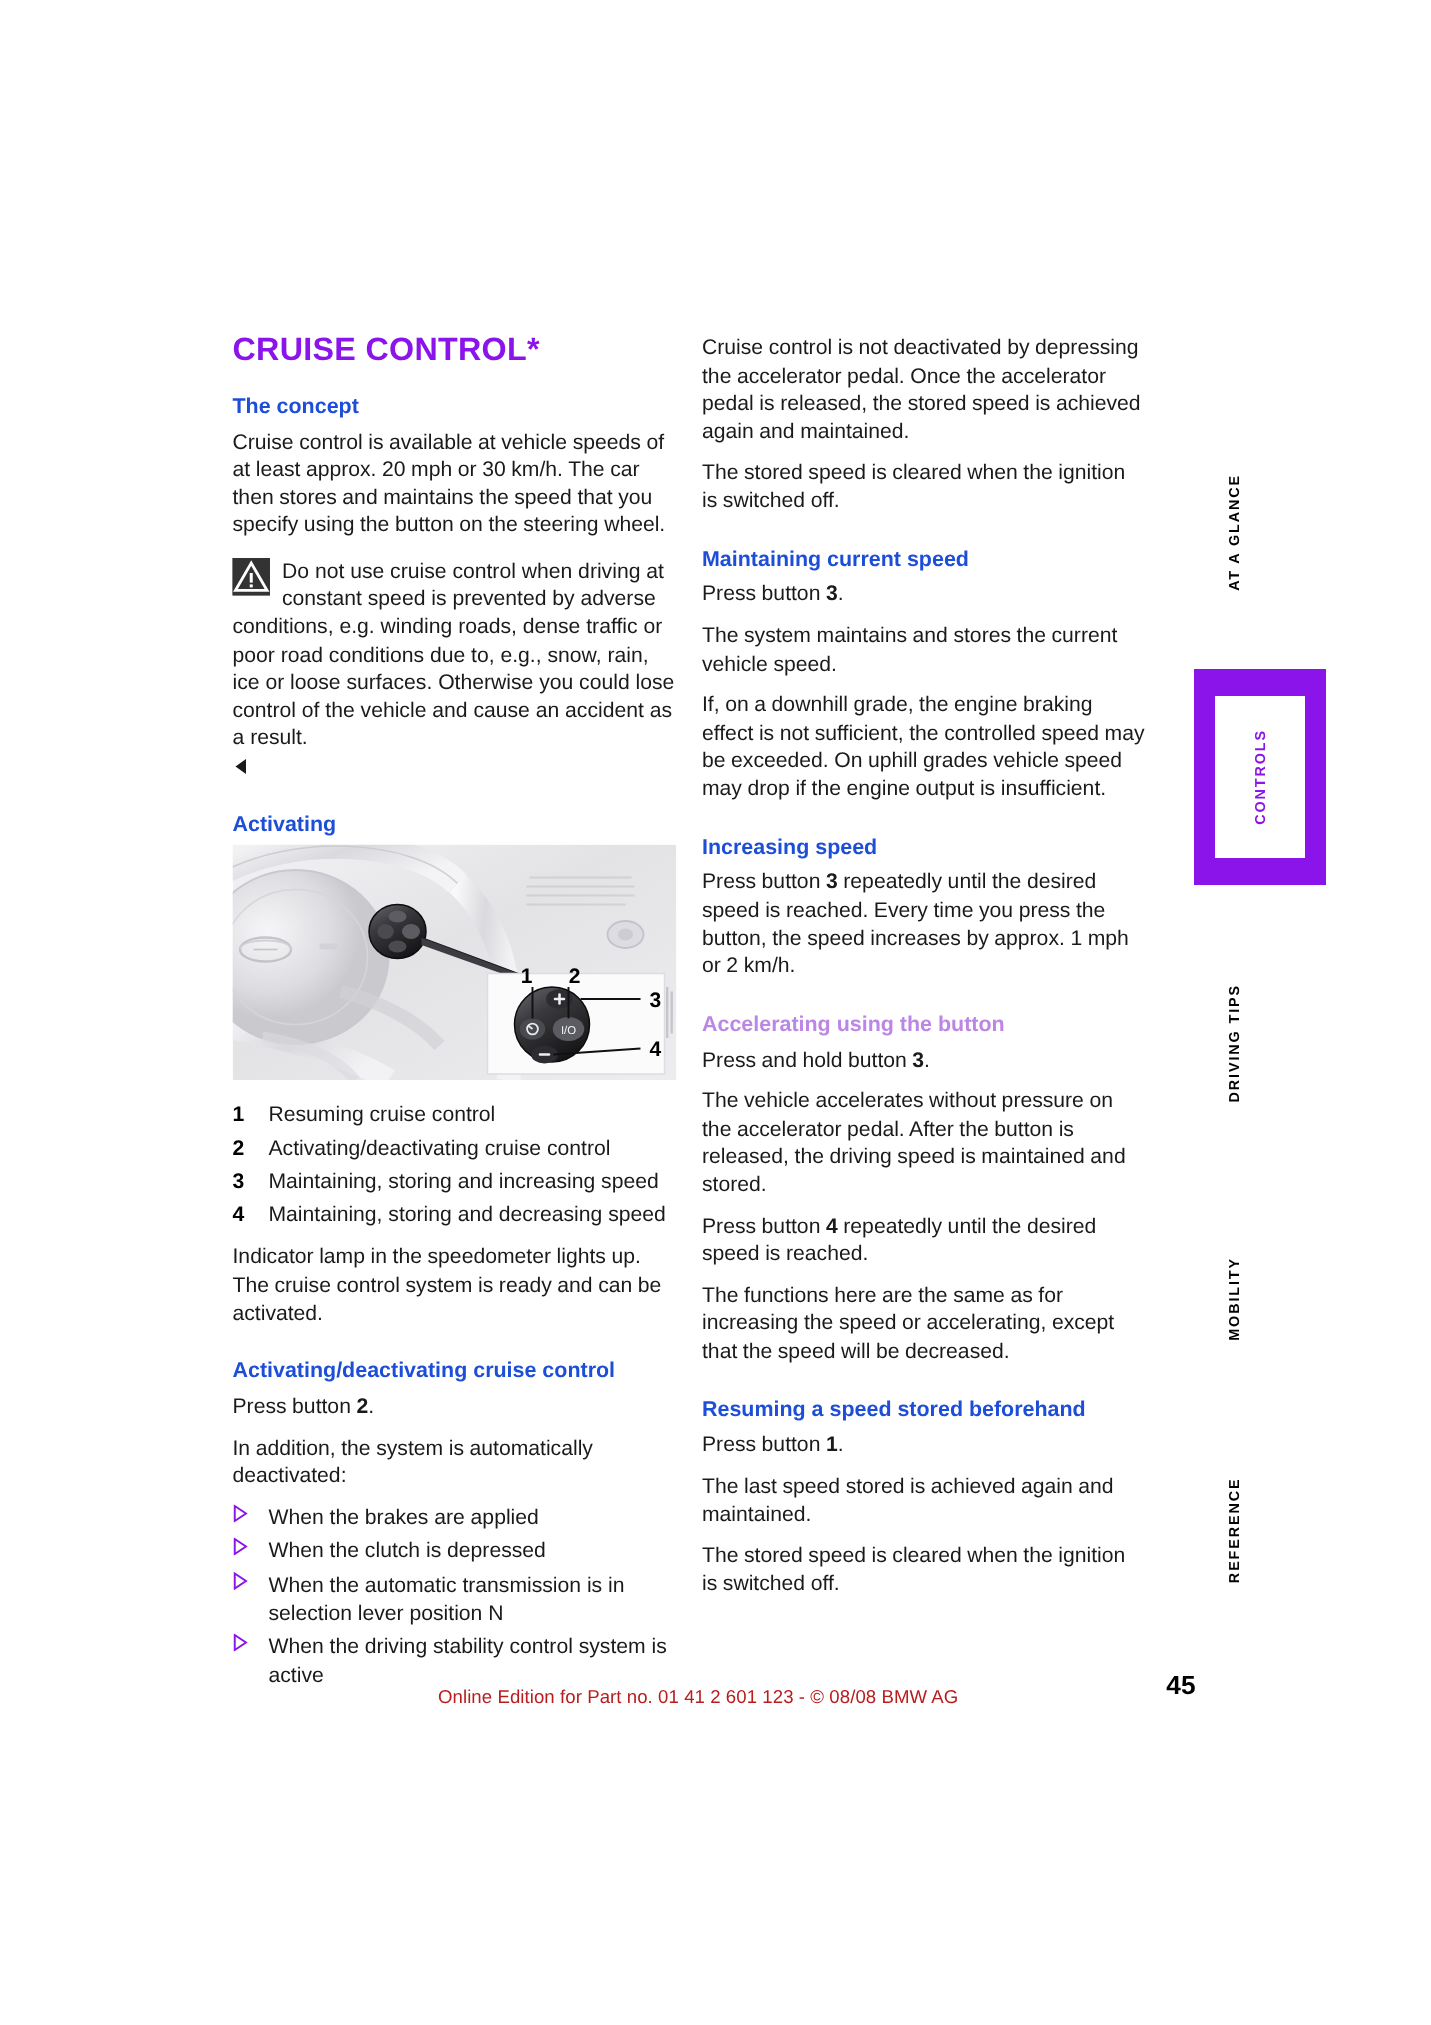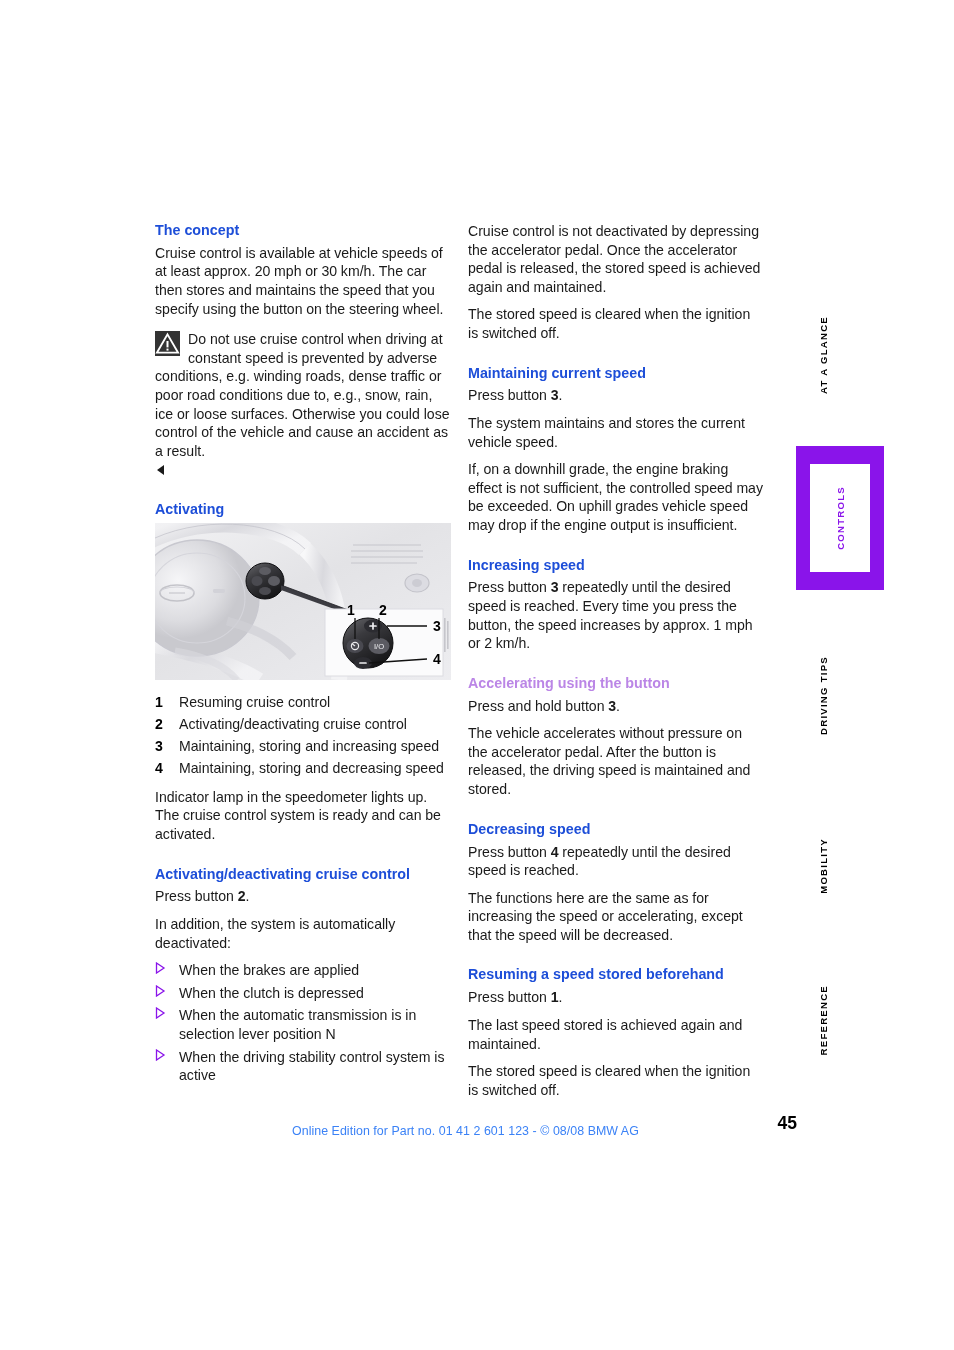--- a/index.html
+++ b/index.html
@@ -161,39 +161,40 @@
     position: relative;
     z-index: 2;
   }
 
   
   .footer-text {
     position: absolute;
     left: 292px;
     top: 1124px;
     font-size: 12.4px;
-    color: #3b82f6;
+    color: #b91c1c;
     letter-spacing: .05px;
   }
   .page-number {
     position: absolute;
     right: 157px;
     top: 1113px;
     font-size: 17.5px;
     font-weight: bold;
     color: #000000;
   }
 </style>
 </head>
 <body>
 
 <div class="page">
 
   <div class="col col-left">
 
+    <h1 class="doc-title">CRUISE CONTROL*</h1>
 
     <h2 class="h2">The concept</h2>
     <p class="body">Cruise control is available at vehicle speeds of at least approx. 20 mph or 30 km/h. The car then stores and maintains the speed that you specify using the button on the steering wheel.</p>
 
     <div class="warning">
       <span class="warn-icon">
         <svg width="25" height="25" viewBox="0 0 25 25">
           <rect x="0" y="0" width="25" height="25" fill="#333333"></rect>
           <path d="M12.5 3.4 L23 21.6 L2 21.6 Z" fill="none" stroke="#ffffff" stroke-width="1.9"></path>
           <rect x="11.5" y="10" width="2" height="6.4" fill="#ffffff"></rect>
@@ -388,21 +389,20 @@
     <p class="body">The system maintains and stores the current vehicle speed.</p>
     <p class="body">If, on a downhill grade, the engine braking effect is not sufficient, the controlled speed may be exceeded. On uphill grades vehicle speed may drop if the engine output is insufficient.</p>
 
     <h2 class="h2 spaced">Increasing speed</h2>
     <p class="body"><span>Press button </span><b>3</b><span> repeatedly until the desired speed is reached. Every time you press the button, the speed increases by approx. 1 mph or 2 km/h.</span></p>
 
     <h2 class="h2 light spaced">Accelerating using the button</h2>
     <p class="body"><span>Press and hold button </span><b>3</b><span>.</span></p>
     <p class="body">The vehicle accelerates without pressure on the accelerator pedal. After the button is released, the driving speed is maintained and stored.</p>
 
-    <h2 class="h2 spaced">Decreasing speed</h2>
     <p class="body"><span>Press button </span><b>4</b><span> repeatedly until the desired speed is reached.</span></p>
     <p class="body">The functions here are the same as for increasing the speed or accelerating, except that the speed will be decreased.</p>
 
     <h2 class="h2 spaced">Resuming a speed stored beforehand</h2>
     <p class="body"><span>Press button </span><b>1</b><span>.</span></p>
     <p class="body">The last speed stored is achieved again and maintained.</p>
     <p class="body">The stored speed is cleared when the ignition is switched off.</p>
   </div>
 
   <div class="side-tab" style="left:806px; top:300px; width:34px; height:110px;">

